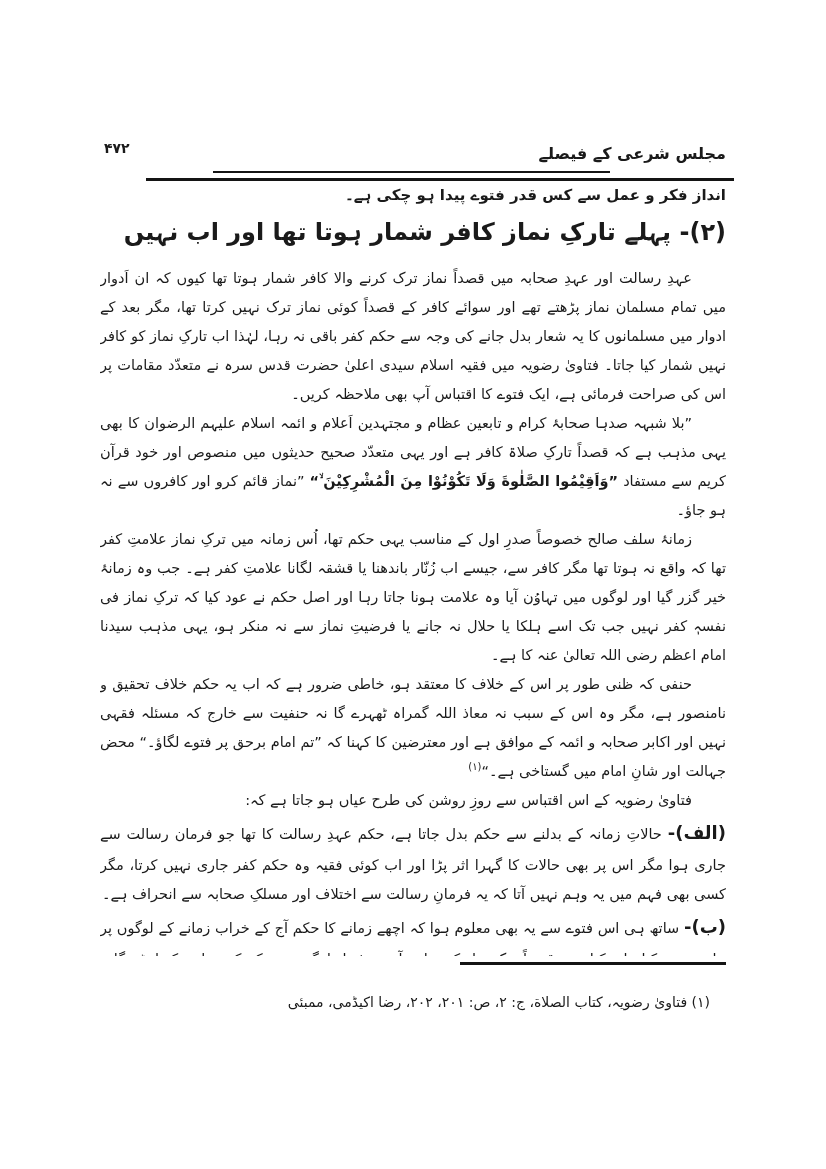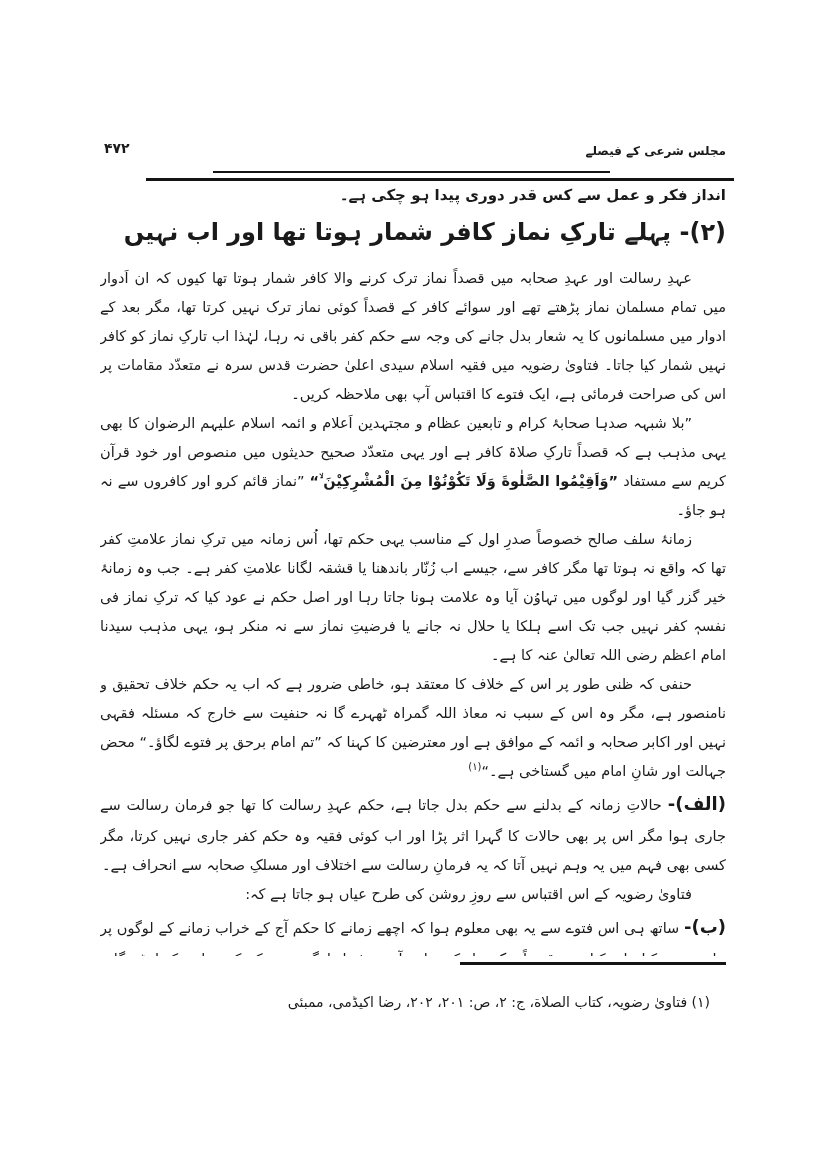--- a/index.html
+++ b/index.html
@@ -1,21 +1,21 @@
 <!DOCTYPE html>
 <html lang="ur"><head>
 <meta charset="utf-8">
 <style>
   html,body{margin:0;padding:0;}
   body{
     width:826px;height:1169px;background:#ffffff;position:relative;
     font-family:"DejaVu Sans",sans-serif;color:#1a1a1a;overflow:hidden;
   }
   .running-title{
-    position:absolute;top:144px;right:100px;font-size:12px;font-weight:bold;
+    position:absolute;top:144px;right:100px;font-size:16px;font-weight:bold;
     direction:rtl;letter-spacing:0;
   }
   .rule-top{position:absolute;top:171px;left:213px;width:397px;height:2px;background:#141414;}
   .page-number{position:absolute;top:140px;left:104px;font-size:14px;font-weight:bold;}
   .rule-bottom{position:absolute;top:178px;left:146px;width:588px;height:3px;background:#141414;}
   .content{
     position:absolute;top:186px;left:100px;width:626px;height:770px;
     direction:rtl;overflow:hidden;
   }
   .intro-line{font-size:15px;margin:0 0 4px 0;text-align:right;font-weight:bold;}
@@ -37,44 +37,44 @@
 </style>
 </head>
 <body>
 
 <div class="running-title">مجلس شرعی کے فیصلے</div>
 <div class="rule-top"></div>
 <div class="page-number">۴۷۲</div>
 <div class="rule-bottom"></div>
 
 <div class="content">
-  <p class="intro-line">انداز فکر و عمل سے کس قدر دوری پیدا ہو چکی ہے۔</p>
+  <p class="intro-line">انداز فکر و عمل سے کس قدر فتوے پیدا ہو چکی ہے۔</p>
 
   <h1 class="section-heading">(۲)- پہلے تارکِ نماز کافر شمار ہوتا تھا اور اب نہیں</h1>
 
   <p class="para">عہدِ رسالت اور عہدِ صحابہ میں قصداً نماز ترک کرنے والا کافر شمار ہوتا تھا کیوں کہ ان اَدوار میں تمام مسلمان نماز پڑھتے تھے اور سوائے کافر کے قصداً کوئی نماز ترک نہیں کرتا تھا، مگر بعد کے ادوار میں مسلمانوں کا یہ شعار بدل جانے کی وجہ سے حکم کفر باقی نہ رہا، لہٰذا اب تارکِ نماز کو کافر نہیں شمار کیا جاتا۔ فتاویٰ رضویہ میں فقیہ اسلام سیدی اعلیٰ حضرت قدس سرہ نے متعدّد مقامات پر اس کی صراحت فرمائی ہے، ایک فتوے کا اقتباس آپ بھی ملاحظہ کریں۔</p>
 
   <p class="para">
     <span>”بلا شبہہ صدہا صحابۂ کرام و تابعین عظام و مجتہدین اَعلام و ائمہ اسلام علیہم الرضوان کا بھی یہی مذہب ہے کہ قصداً تارکِ صلاۃ کافر ہے اور یہی متعدّد صحیح حدیثوں میں منصوص اور خود قرآن کریم سے مستفاد</span>
     <span class="verse">”وَاَقِيْمُوا الصَّلٰوةَ وَلَا تَكُوْنُوْا مِنَ الْمُشْرِكِيْنَ ۙ“</span>
     <span>”نماز قائم کرو اور کافروں سے نہ ہو جاؤ۔</span>
   </p>
 
   <p class="para">زمانۂ سلف صالح خصوصاً صدرِ اول کے مناسب یہی حکم تھا، اُس زمانہ میں ترکِ نماز علامتِ کفر تھا کہ واقع نہ ہوتا تھا مگر کافر سے، جیسے اب زُنّار باندھنا یا قشقہ لگانا علامتِ کفر ہے۔ جب وہ زمانۂ خیر گزر گیا اور لوگوں میں تہاوُن آیا وہ علامت ہونا جاتا رہا اور اصل حکم نے عود کیا کہ ترکِ نماز فی نفسہٖ کفر نہیں جب تک اسے ہلکا یا حلال نہ جانے یا فرضیتِ نماز سے نہ منکر ہو، یہی مذہب سیدنا امام اعظم رضی اللہ تعالیٰ عنہ کا ہے۔</p>
 
   <p class="para">
     <span>حنفی کہ ظنی طور پر اس کے خلاف کا معتقد ہو، خاطی ضرور ہے کہ اب یہ حکم خلاف تحقیق و نامنصور ہے، مگر وہ اس کے سبب نہ معاذ اللہ گمراہ ٹھہرے گا نہ حنفیت سے خارج کہ مسئلہ فقہی نہیں اور اکابر صحابہ و ائمہ کے موافق ہے اور معترضین کا کہنا کہ ”تم امام برحق پر فتوے لگاؤ۔“ محض جہالت اور شانِ امام میں گستاخی ہے۔“</span><sup class="fn-ref">(۱)</sup>
   </p>
 
+  <p class="para">فتاویٰ رضویہ کے اس اقتباس سے روزِ روشن کی طرح عیاں ہو جاتا ہے کہ:</p>
+
   <p class="para noindent">
     <span class="point-marker">(الف)-</span>
     <span>حالاتِ زمانہ کے بدلنے سے حکم بدل جاتا ہے، حکم عہدِ رسالت کا تھا جو فرمان رسالت سے جاری ہوا مگر اس پر بھی حالات کا گہرا اثر پڑا اور اب کوئی فقیہ وہ حکم کفر جاری نہیں کرتا، مگر کسی بھی فہم میں یہ وہم نہیں آتا کہ یہ فرمانِ رسالت سے اختلاف اور مسلکِ صحابہ سے انحراف ہے۔</span>
   </p>
-
-  <p class="para">فتاویٰ رضویہ کے اس اقتباس سے روزِ روشن کی طرح عیاں ہو جاتا ہے کہ:</p>
 
   <p class="para noindent">
     <span class="point-marker">(ب)-</span>
     <span>ساتھ ہی اس فتوے سے یہ بھی معلوم ہوا کہ اچھے زمانے کا حکم آج کے خراب زمانے کے لوگوں پر جاری نہیں کیا جا سکتا ورنہ قصداً ترکِ نماز کی بنا پر آج بے شمار لوگوں پر حکم کفر جاری کرنا پڑے گا۔</span>
   </p>
 
 </div>
 
 <div class="footnote-rule"></div>
 <p class="footnote-text">(۱) فتاویٰ رضویہ، کتاب الصلاة، ج: ۲، ص: ۲۰۱، ۲۰۲، رضا اکیڈمی، ممبئی</p>

